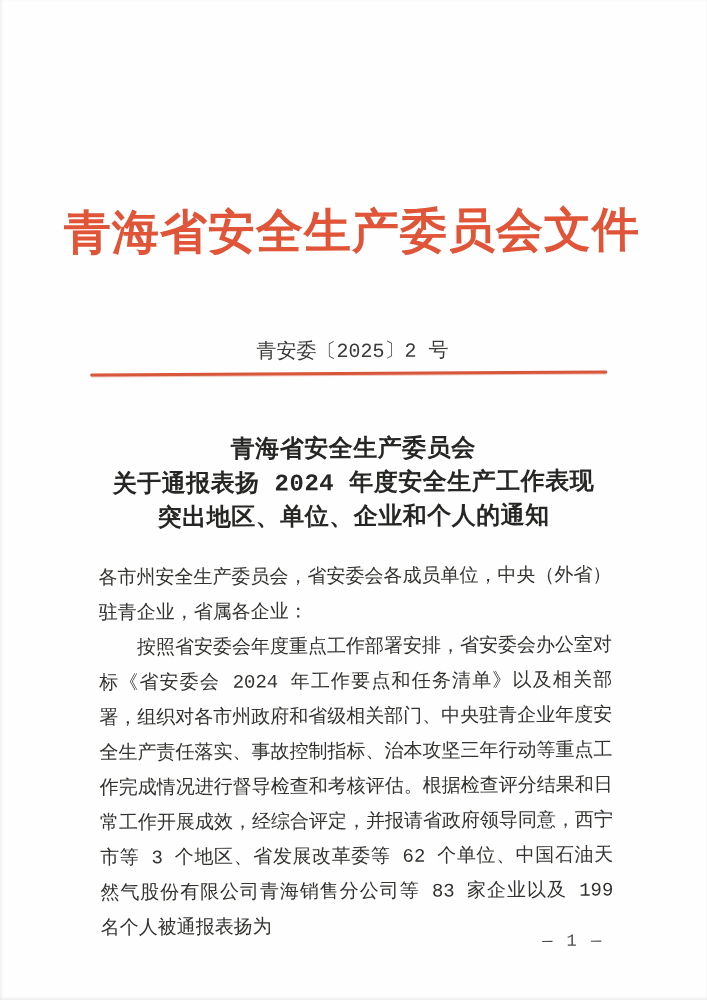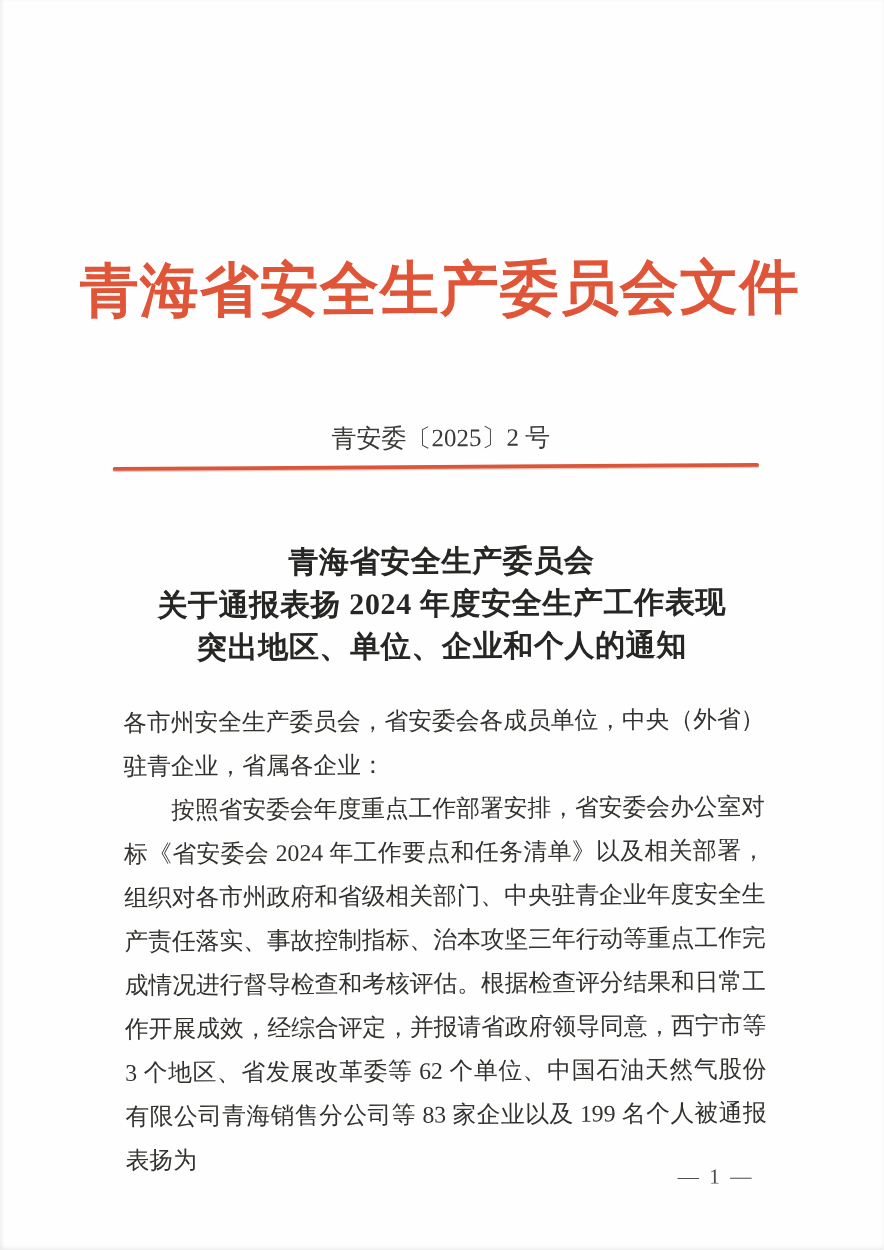--- a/index.html
+++ b/index.html
@@ -8,21 +8,21 @@
     width: 707px;
     height: 1000px;
     background: #f8f8f6;
     overflow: hidden;
   }
   .page {
     position: relative;
     width: 707px;
     height: 1000px;
     background: #fefefe;
-    font-family: Liberation Serif, serif;
+    font-family: Liberation Mono, monospace;
     overflow: hidden;
   }
   
   .page::before {
     content: "";
     position: absolute;
     inset: 0;
     pointer-events: none;
     box-shadow: inset 2px 0 3px rgba(0,0,0,0.04), inset 0 -2px 3px rgba(0,0,0,0.05);
   }

